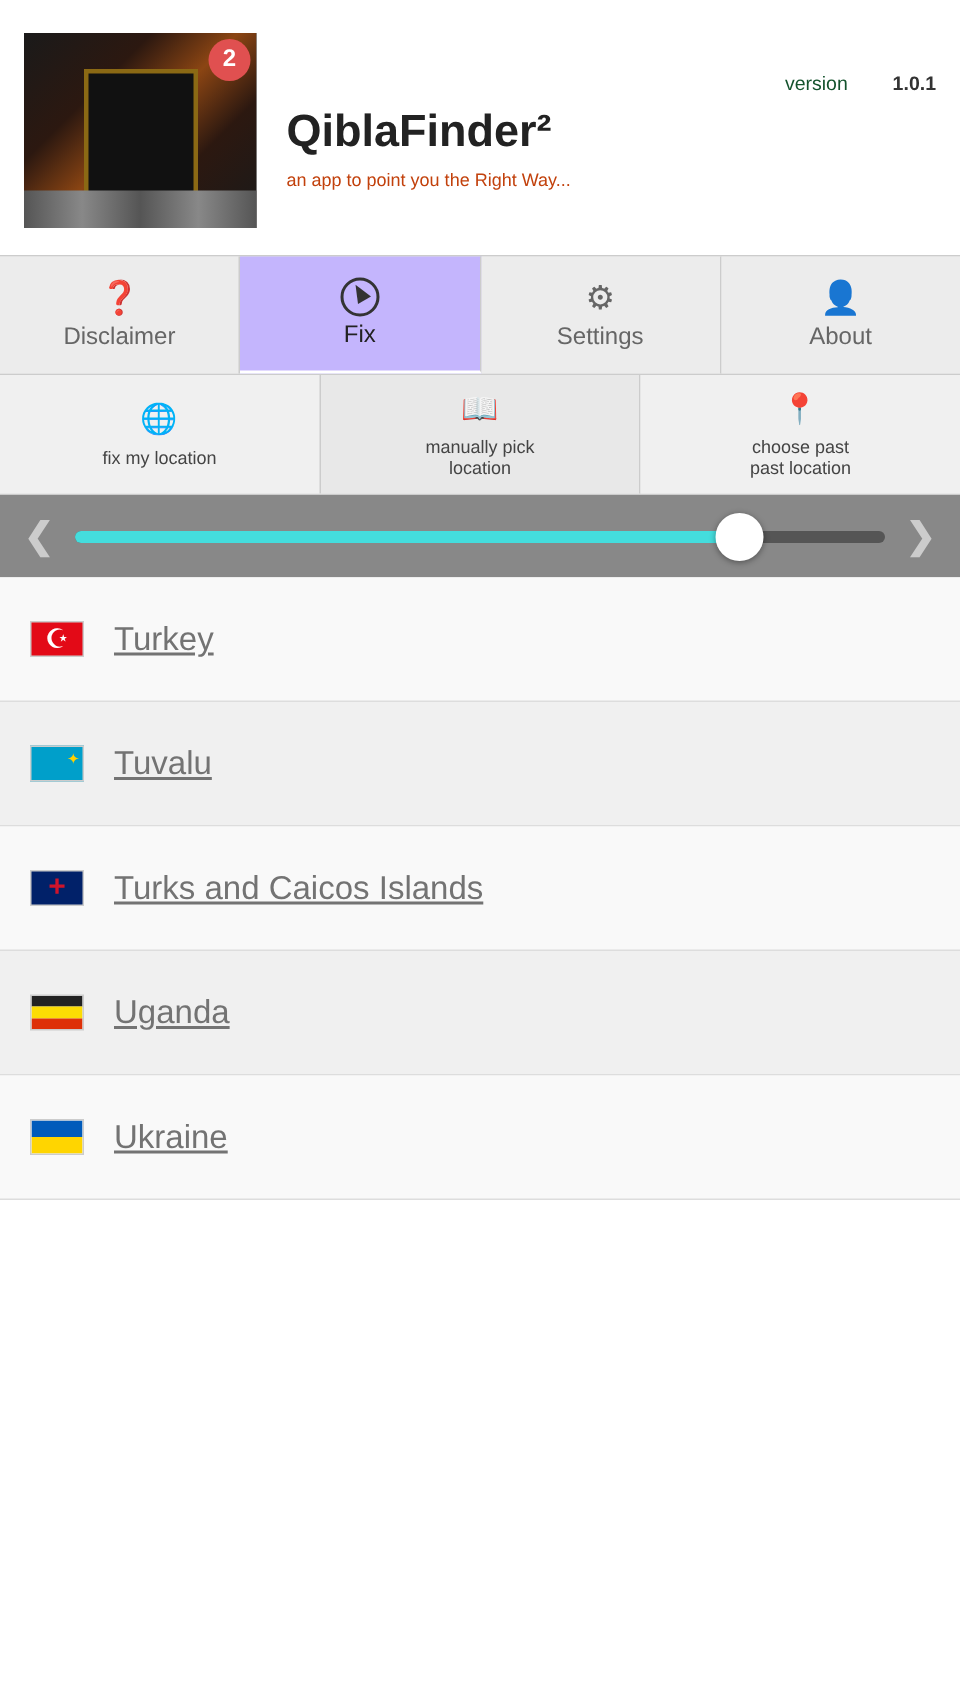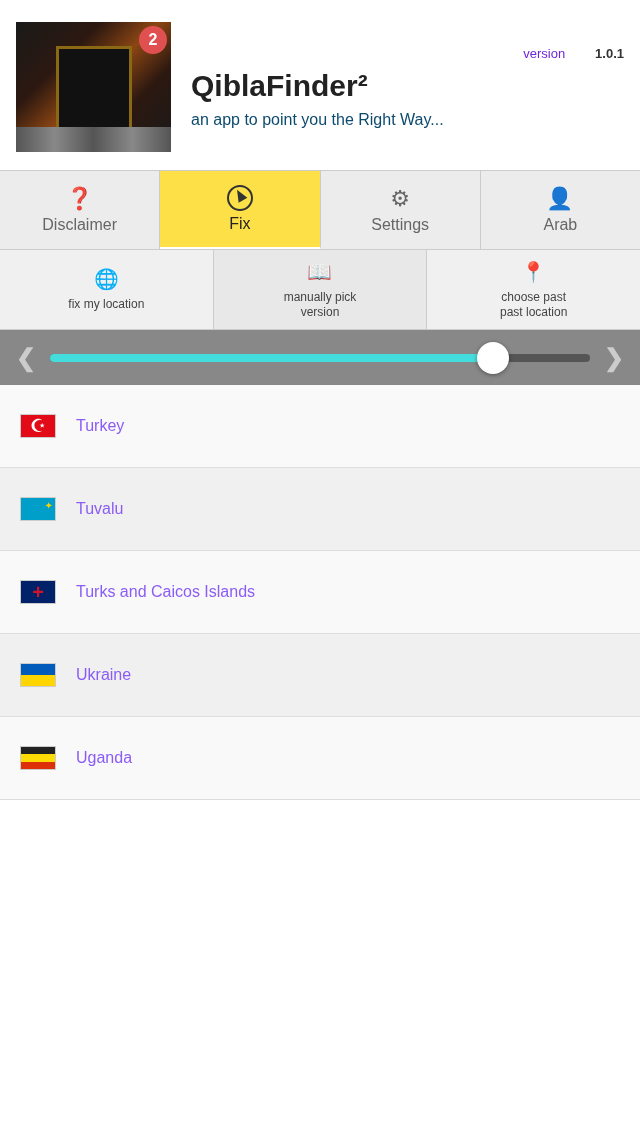--- a/index.html
+++ b/index.html
@@ -80,36 +80,36 @@
       flex: 1;
       padding-left: 20px;
     }
     .version-line {
       text-align: right;
       color: #666;
       font-size: 13px;
       margin-bottom: 8px;
     }
     .version-label {
-      color: #6d28d9;
+      color: #14532d;
     }
     .version-number {
       color: #333;
       font-weight: bold;
       margin-left: 19px;
     }
     .app-title {
       font-size: 30px;
       font-weight: bold;
       color: #222;
       margin-bottom: 8px;
     }
     .app-subtitle {
-      font-size: 16px;
-      color: #0c4a6e;
+      font-size: 12px;
+      color: #c2410c;
     }
 
     
     .nav-tabs {
       display: flex;
       background: #e8e8e8;
       border-top: 1px solid #ccc;
       border-bottom: 1px solid #ccc;
       height: 80px;
     }
@@ -119,21 +119,21 @@
       flex-direction: column;
       align-items: center;
       justify-content: center;
       cursor: pointer;
       gap: 4px;
       background: #ececec;
       border-right: 1px solid #ccc;
     }
     .nav-tab:last-child { border-right: none; }
     .nav-tab.active {
-      background: #fde047;
+      background: #c4b5fd;
       border-bottom: 2px solid #fff;
     }
     .nav-tab-icon {
       font-size: 22px;
       color: #666;
     }
     .nav-tab-label {
       font-size: 16px;
       color: #666;
     }
@@ -257,22 +257,23 @@
     .flag {
       width: 36px;
       height: 24px;
       margin-right: 20px;
       flex-shrink: 0;
       border: 1px solid #ccc;
       display: flex;
       overflow: hidden;
     }
     .country-name {
-      font-size: 16px;
-      color: #8b5cf6;
+      font-size: 22px;
+      color: #737373;
+      text-decoration: underline;
     }
 
     
     .flag-turkey { background: #e30a17; position: relative; }
     .flag-turkey::before {
       content: '☪';
       position: absolute;
       color: white;
       font-size: 18px;
       top: 50%;
@@ -368,32 +369,32 @@
       <div class="compass-arrow"></div>
     </div>
     <span class="nav-tab-label">Fix</span>
   </div>
   <div class="nav-tab">
     <span class="nav-tab-icon">⚙</span>
     <span class="nav-tab-label">Settings</span>
   </div>
   <div class="nav-tab">
     <span class="nav-tab-icon">👤</span>
-    <span class="nav-tab-label">Arab</span>
+    <span class="nav-tab-label">About</span>
   </div>
 </div>
 
 <div class="sub-nav">
   <div class="sub-nav-item">
     <span class="sub-nav-icon">🌐</span>
     <span class="sub-nav-label">fix my location</span>
   </div>
   <div class="sub-nav-item active">
     <span class="sub-nav-icon">📖</span>
-    <span class="sub-nav-label">manually pick version</span>
+    <span class="sub-nav-label">manually pick location</span>
   </div>
   <div class="sub-nav-item">
     <span class="sub-nav-icon">📍</span>
     <span class="sub-nav-label">choose past past location</span>
   </div>
 </div>
 
 <div class="slider-container">
   <span class="slider-chevron-left">❮</span>
   <div class="slider-track">
@@ -412,33 +413,33 @@
 
 
   <div class="country-item">
     <div class="flag flag-tuvalu"></div>
     <span class="country-name">Tuvalu</span>
   </div>
 
   <div class="country-item">
     <div class="flag flag-turks"></div>
     <span class="country-name">Turks and Caicos Islands</span>
-  </div>
-
-  <div class="country-item">
-    <div class="flag flag-ukraine">
-      <div class="flag-ukraine-top"></div>
-      <div class="flag-ukraine-bottom"></div>
-    </div>
-    <span class="country-name">Ukraine</span>
   </div>
 
   <div class="country-item">
     <div class="flag flag-uganda">
       <div class="flag-uganda-stripe1"></div>
       <div class="flag-uganda-stripe2"></div>
       <div class="flag-uganda-stripe3"></div>
     </div>
     <span class="country-name">Uganda</span>
   </div>
 
+  <div class="country-item">
+    <div class="flag flag-ukraine">
+      <div class="flag-ukraine-top"></div>
+      <div class="flag-ukraine-bottom"></div>
+    </div>
+    <span class="country-name">Ukraine</span>
+  </div>
+
 
 </div>
 
 </body></html>

